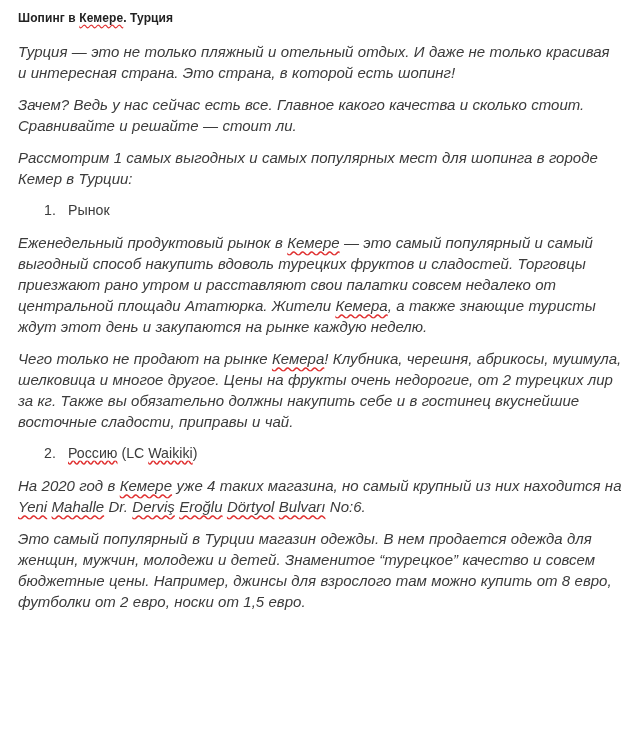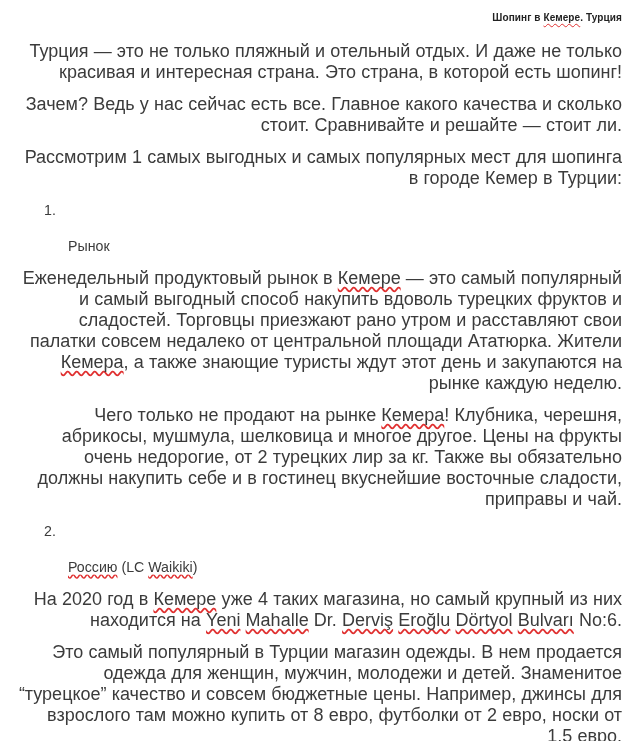--- a/index.html
+++ b/index.html
@@ -17,36 +17,37 @@
     -webkit-font-smoothing: antialiased;
   }
 
   .doc {
     width: 640px;
     box-sizing: border-box;
     padding: 6px 18px 0 18px;
   }
 
   .doc-title {
-    font-size: 10px;
+    font-size: 12px;
     font-weight: bold;
     color: #222222;
-    text-align: right;
+    text-align: left;
     line-height: 20px;
     margin: 2px 0 13px 0;
     letter-spacing: 0.1px;
   }
 
   .para {
-    font-size: 18px;
+    font-size: 15px;
     line-height: 21px;
     margin: 0 0 11px 0;
-    text-align: right;
+    text-align: left;
     color: #3b3b3b;
     word-spacing: 0.2px;
+    font-style: italic;
   }
 
   .list {
     margin: 0 0 11px 0;
     padding: 0;
     list-style: none;
   }
   .list-item {
     font-size: 14.2px;
     line-height: 21px;
@@ -56,21 +57,20 @@
     margin: 0;
   }
   .list-item .marker {
     position: absolute;
     left: 26px;
     top: 0;
   }
   .list-item .li-text {
     display: inline-block;
     margin-left: 24px;
-    margin-top: 36px;
   }
 
   
   .sp {
     text-decoration: underline wavy #e03030;
     text-decoration-skip-ink: none;
     text-underline-offset: 1.5px;
     -webkit-text-decoration: underline wavy #e03030;
     -webkit-text-decoration-skip-ink: none;
   }

